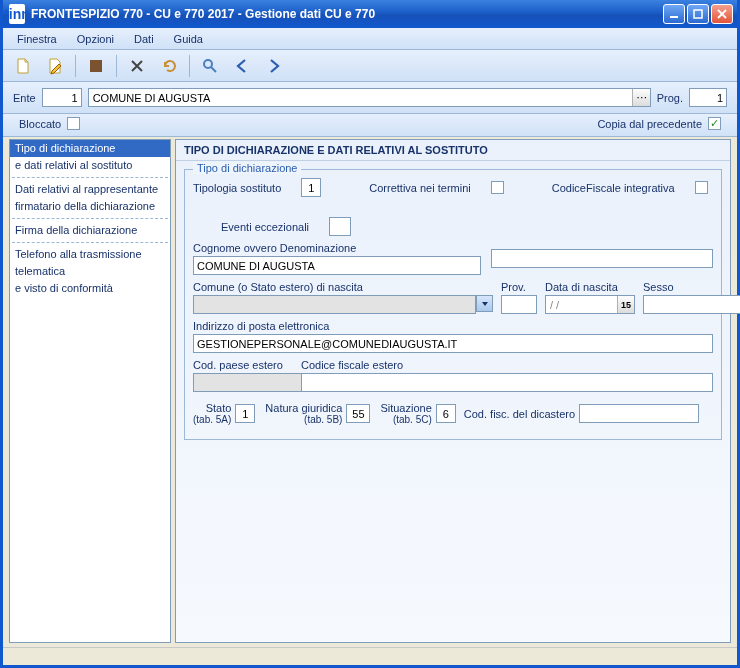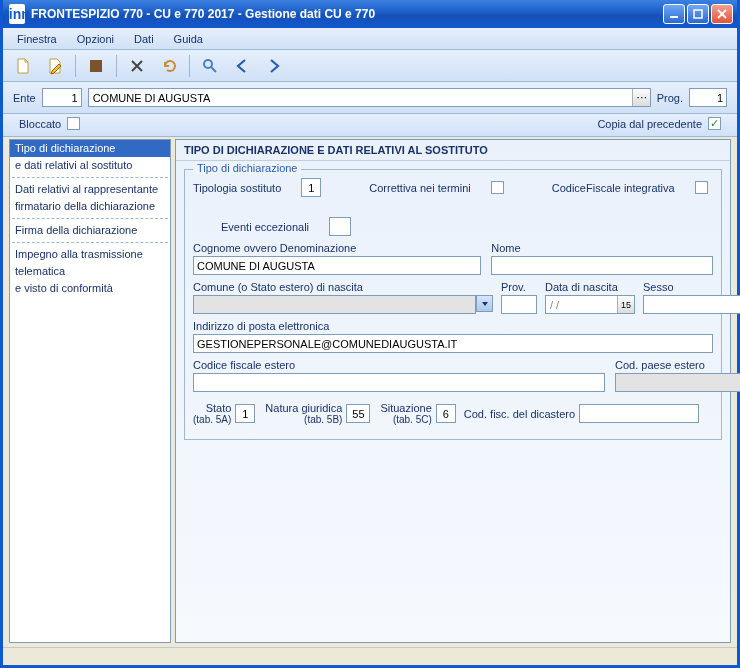--- a/index.html
+++ b/index.html
@@ -210,20 +210,21 @@
     background: #fff;
     height: 19px;
   }
   .datebox .dv { flex: 1; padding: 1px 4px; color: #888; }
   .datebox .calbtn {
     width: 17px; height: 17px;
     background: linear-gradient(to bottom, #fdfdfd, #dcdcdc);
     border-left: 1px solid #b0b0b0;
     display: flex; align-items: center; justify-content: center;
     font-size: 9px;
+    font-weight: bold;
   }
   .statusbar {
     height: 18px;
     background: #ece9d8;
     border-top: 1px solid #c8c8c8;
   }
 </style>
 </head>
 <body>
 
@@ -329,21 +330,21 @@
   <div class="content">
     <div class="navlist">
       <div class="navitem sel">Tipo di dichiarazione</div>
       <div class="navitem">e dati relativi al sostituto</div>
       <div class="nav-sep"></div>
       <div class="navitem">Dati relativi al rappresentante</div>
       <div class="navitem">firmatario della dichiarazione</div>
       <div class="nav-sep"></div>
       <div class="navitem">Firma della dichiarazione</div>
       <div class="nav-sep"></div>
-      <div class="navitem">Impegno alla trasmissione</div>
+      <div class="navitem">Telefono alla trasmissione</div>
       <div class="navitem">telematica</div>
       <div class="navitem">e visto di conformità</div>
     </div>
 
     <div class="mainpane">
       <div class="section-title">TIPO DI DICHIARAZIONE E DATI RELATIVI AL SOSTITUTO</div>
 
       <div class="fieldset">
         <div class="legend">Tipo di dichiarazione</div>
 
@@ -360,21 +361,20 @@
           <span class="lbl">Eventi eccezionali</span>
           <input class="txt" style="width: 22px;">
         </div>
 
         <div class="row" style="gap:10px">
           <div class="col" style="flex:1.3">
             <span class="lbl">Cognome ovvero Denominazione</span>
             <input class="txt" value="COMUNE DI AUGUSTA" style="">
           </div>
           <div class="col" style="flex:1">
-            <span class="lbl">Nome</span>
             <input class="txt" value="" style="">
           </div>
         </div>
 
         <div class="row" style="gap:8px; align-items:flex-end">
           <div class="col" style="flex:1.3">
             <span class="lbl">Comune (o Stato estero) di nascita</span>
             <div style="display:flex">
               <input class="txt grey" style="flex: 1 1 0%;">
               <div class="dropbtn">
@@ -406,35 +406,35 @@
 
 
         <div class="row">
           <div class="col" style="flex:1">
             <span class="lbl">Indirizzo di posta elettronica</span>
             <input class="txt" value="GESTIONEPERSONALE@COMUNEDIAUGUSTA.IT" style="">
           </div>
         </div>
 
         <div class="row" style="gap:10px; align-items:flex-end">
-          <div class="col" style="flex:1">
-            <span class="lbl">Codice fiscale estero</span>
-            <input class="txt" style="">
-          </div>
           <div class="col" style="width:98px">
             <span class="lbl">Cod. paese estero</span>
             <div style="display:flex">
               <input class="txt grey" style="flex: 1 1 0%;">
               <div class="dropbtn">
                 <svg width="8" height="8" viewBox="0 0 8 8">
                     <path d="M1 2 L4 6 L7 2 Z" fill="#18326a"></path>
                   </svg>
               </div>
             </div>
           </div>
+          <div class="col" style="flex:1">
+            <span class="lbl">Codice fiscale estero</span>
+            <input class="txt" style="">
+          </div>
         </div>
 
         <div class="row" style="margin-top:10px; gap:4px; align-items:center">
           <div style="text-align:right">
             <div class="lbl">Stato</div>
             <div class="lbl" style="font-size:10px">(tab. 5A)</div>
           </div>
           <input class="txt" style="width: 20px; text-align: center;" value="1">
 
           <div style="text-align:right; margin-left:6px">

